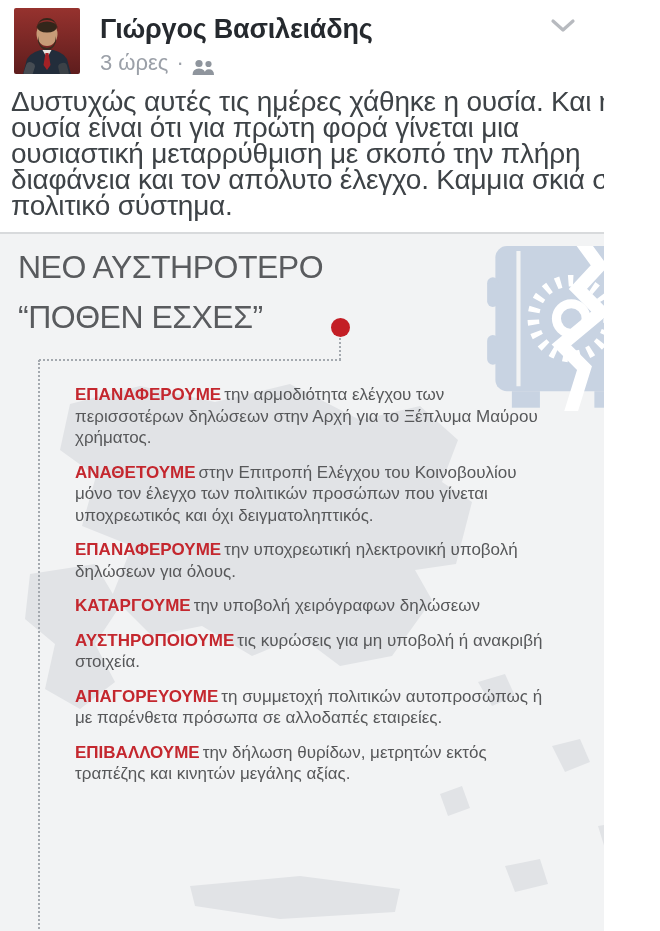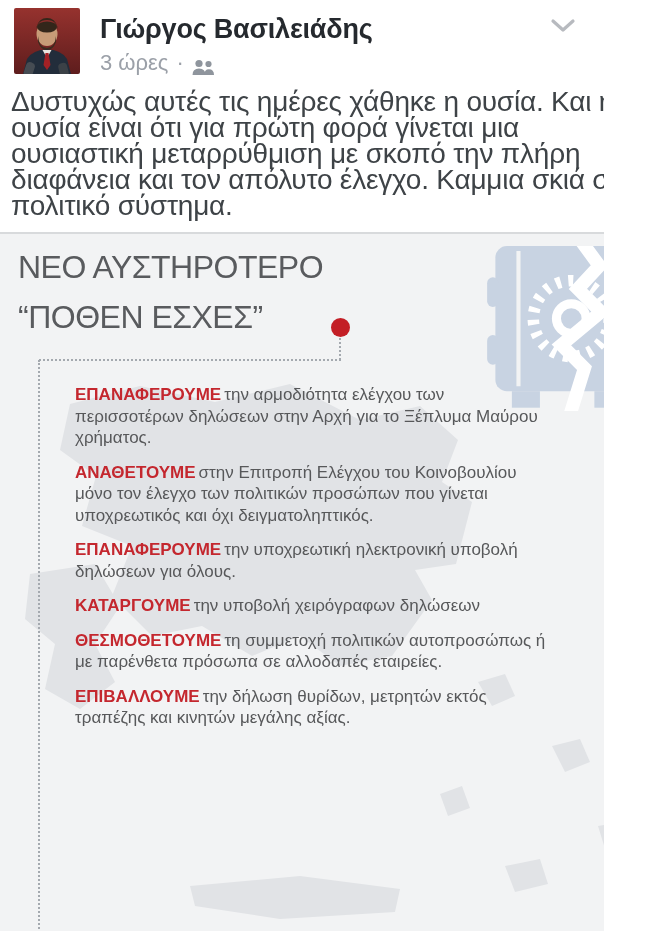--- a/index.html
+++ b/index.html
@@ -129,18 +129,19 @@
         <circle cx="56" cy="44" r="9" fill="none" stroke="#ffffff" stroke-width="5.5"></circle>
         <polyline points="62,-3 73,12 60,26 74,40 50,60 64,74 55,103" fill="none" stroke="#ffffff" stroke-width="8" stroke-linejoin="miter"></polyline>
       </svg>
     </div>
 
     <ul class="items">
       <li><span class="kw">ΕΠΑΝΑΦΕΡΟΥΜΕ</span><span>την αρμοδιότητα ελέγχου των περισσοτέρων δηλώσεων στην Αρχή για το Ξέπλυμα Μαύρου χρήματος.</span></li>
       <li><span class="kw">ΑΝΑΘΕΤΟΥΜΕ</span><span>στην Επιτροπή Ελέγχου του Κοινοβουλίου μόνο τον έλεγχο των πολιτικών προσώπων που γίνεται υποχρεωτικός και όχι δειγματοληπτικός.</span></li>
       <li><span class="kw">ΕΠΑΝΑΦΕΡΟΥΜΕ</span><span>την υποχρεωτική ηλεκτρονική υποβολή δηλώσεων για όλους.</span></li>
       <li><span class="kw">ΚΑΤΑΡΓΟΥΜΕ</span><span>την υποβολή χειρόγραφων δηλώσεων</span></li>
-      <li><span class="kw">ΘΕΣΜΟΘΕΤΟΥΜΕ</span><span>τη συμμετοχή πολιτικών αυτοπροσώπως ή με παρένθετα πρόσωπα σε αλλοδαπές εταιρείες.</span></li>
+      <li><span class="kw">ΑΥΣΤΗΡΟΠΟΙΟΥΜΕ</span><span>τις κυρώσεις για μη υποβολή ή ανακριβή στοιχεία.</span></li>
+      <li><span class="kw">ΑΠΑΓΟΡΕΥΟΥΜΕ</span><span>τη συμμετοχή πολιτικών αυτοπροσώπως ή με παρένθετα πρόσωπα σε αλλοδαπές εταιρείες.</span></li>
       <li><span class="kw">ΕΠΙΒΑΛΛΟΥΜΕ</span><span>την δήλωση θυρίδων, μετρητών εκτός τραπέζης και κινητών μεγάλης αξίας.</span></li>
     </ul>
 
   </div>
 </div>
 
 </body></html>

